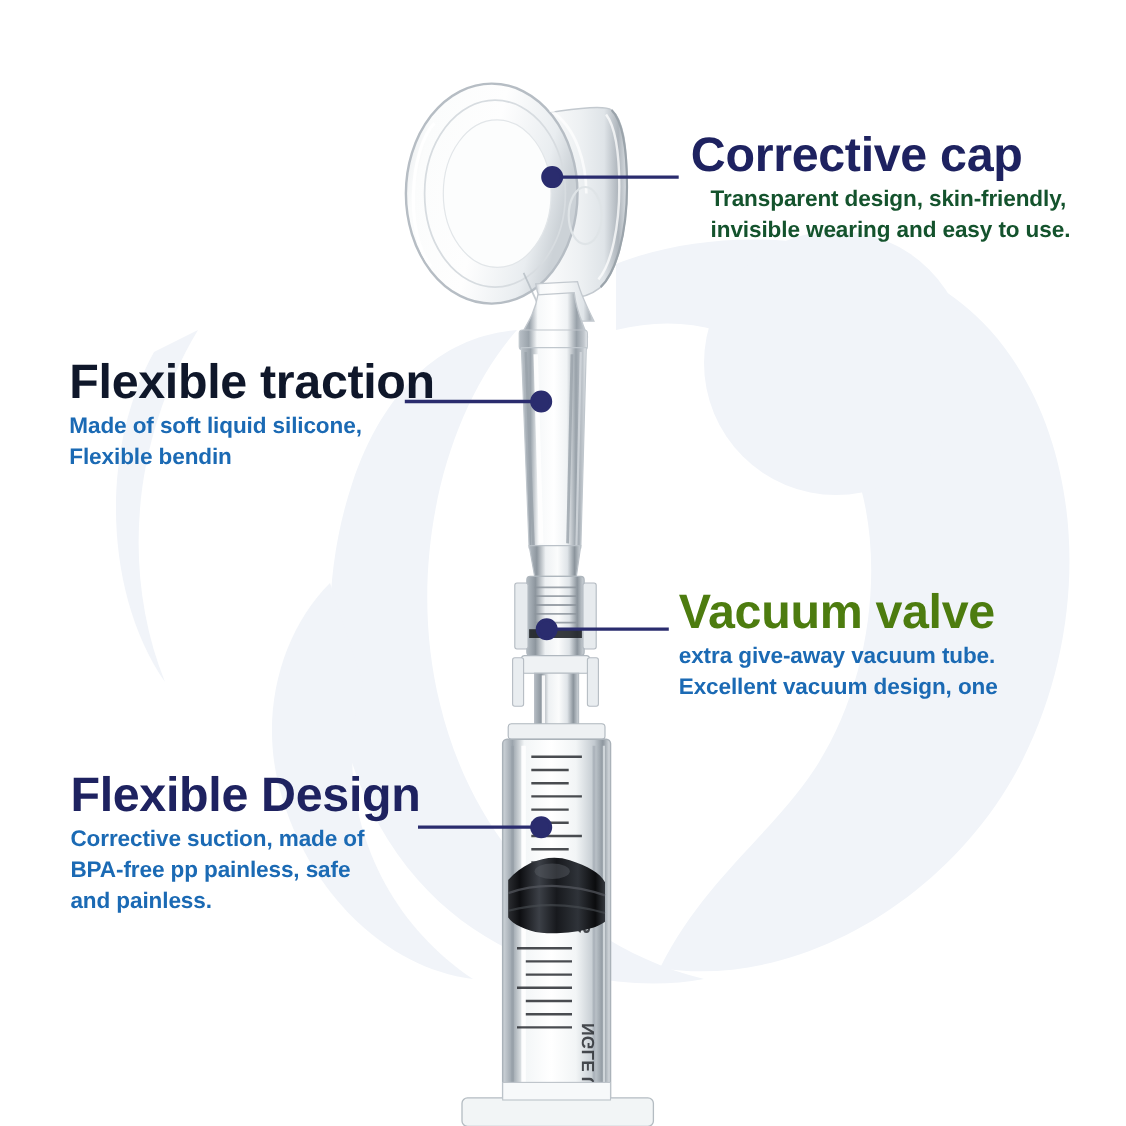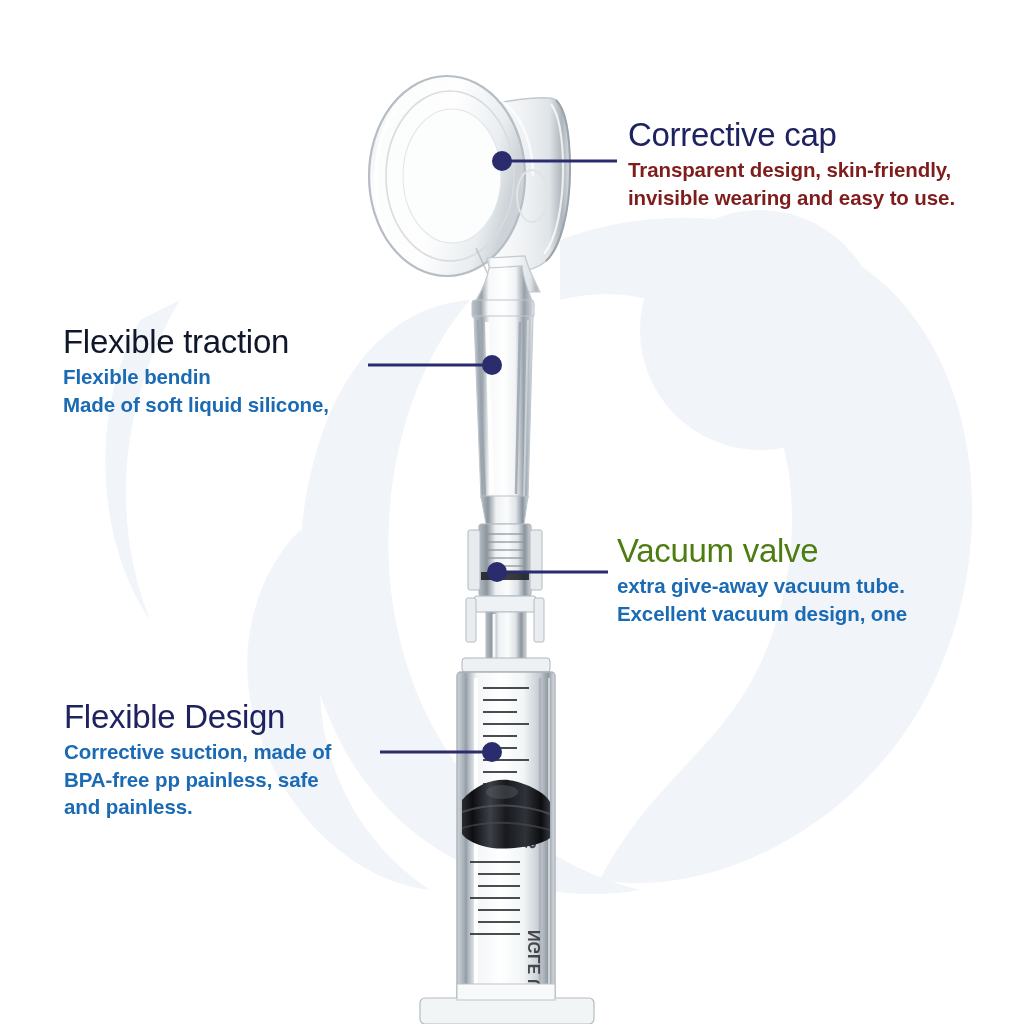--- a/index.html
+++ b/index.html
@@ -14,21 +14,21 @@
 
   
   .watermark{position:absolute;inset:0;pointer-events:none;}
 
   
   .product{position:absolute;left:0;top:0;width:1024px;height:1024px;pointer-events:none;}
 
   
   .callout{position:absolute;}
   .callout .title{
-    font-size:33px;font-weight:normal;letter-spacing:-0.3px;
+    font-size:44px;font-weight:bold;letter-spacing:-0.3px;
     line-height:1.05;white-space:nowrap;
   }
   .callout .desc{
     font-size:20.5px;font-weight:bold;line-height:1.36;
     letter-spacing:-0.1px;margin-top:3px;
   }
   .callout.right{text-align:left;}
   .callout.left{text-align:left;}
 
   .c-cap{left:628px;top:118px;}
@@ -254,31 +254,31 @@
       </g>
       <g>
         <line x1="380" y1="752" x2="492" y2="752"></line>
         <circle cx="492" cy="752" r="8.5"></circle>
       </g>
     </g>
   </svg>
 
   <div class="callout right c-cap">
     <div class="title" style="color: rgb(30, 34, 96);">Corrective cap</div>
-    <div class="desc" style="color: #7f1d1d;">
+    <div class="desc" style="color: #14532d; margin-left: 18px;">
       <div>Transparent design, skin-friendly,</div>
       <div>invisible wearing and easy to use.</div>
     </div>
   </div>
 
   <div class="callout left c-trac">
     <div class="title" style="color: #0f172a;">Flexible traction</div>
     <div class="desc" style="color: rgb(27, 106, 180);">
+      <div>Made of soft liquid silicone,</div>
       <div>Flexible bendin</div>
-      <div>Made of soft liquid silicone,</div>
     </div>
   </div>
 
   <div class="callout right c-valve">
     <div class="title" style="color: #4d7c0f;">Vacuum valve</div>
     <div class="desc" style="color: rgb(27, 106, 180);">
       <div>extra give-away vacuum tube.</div>
       <div>Excellent vacuum design, one</div>
     </div>
   </div>

